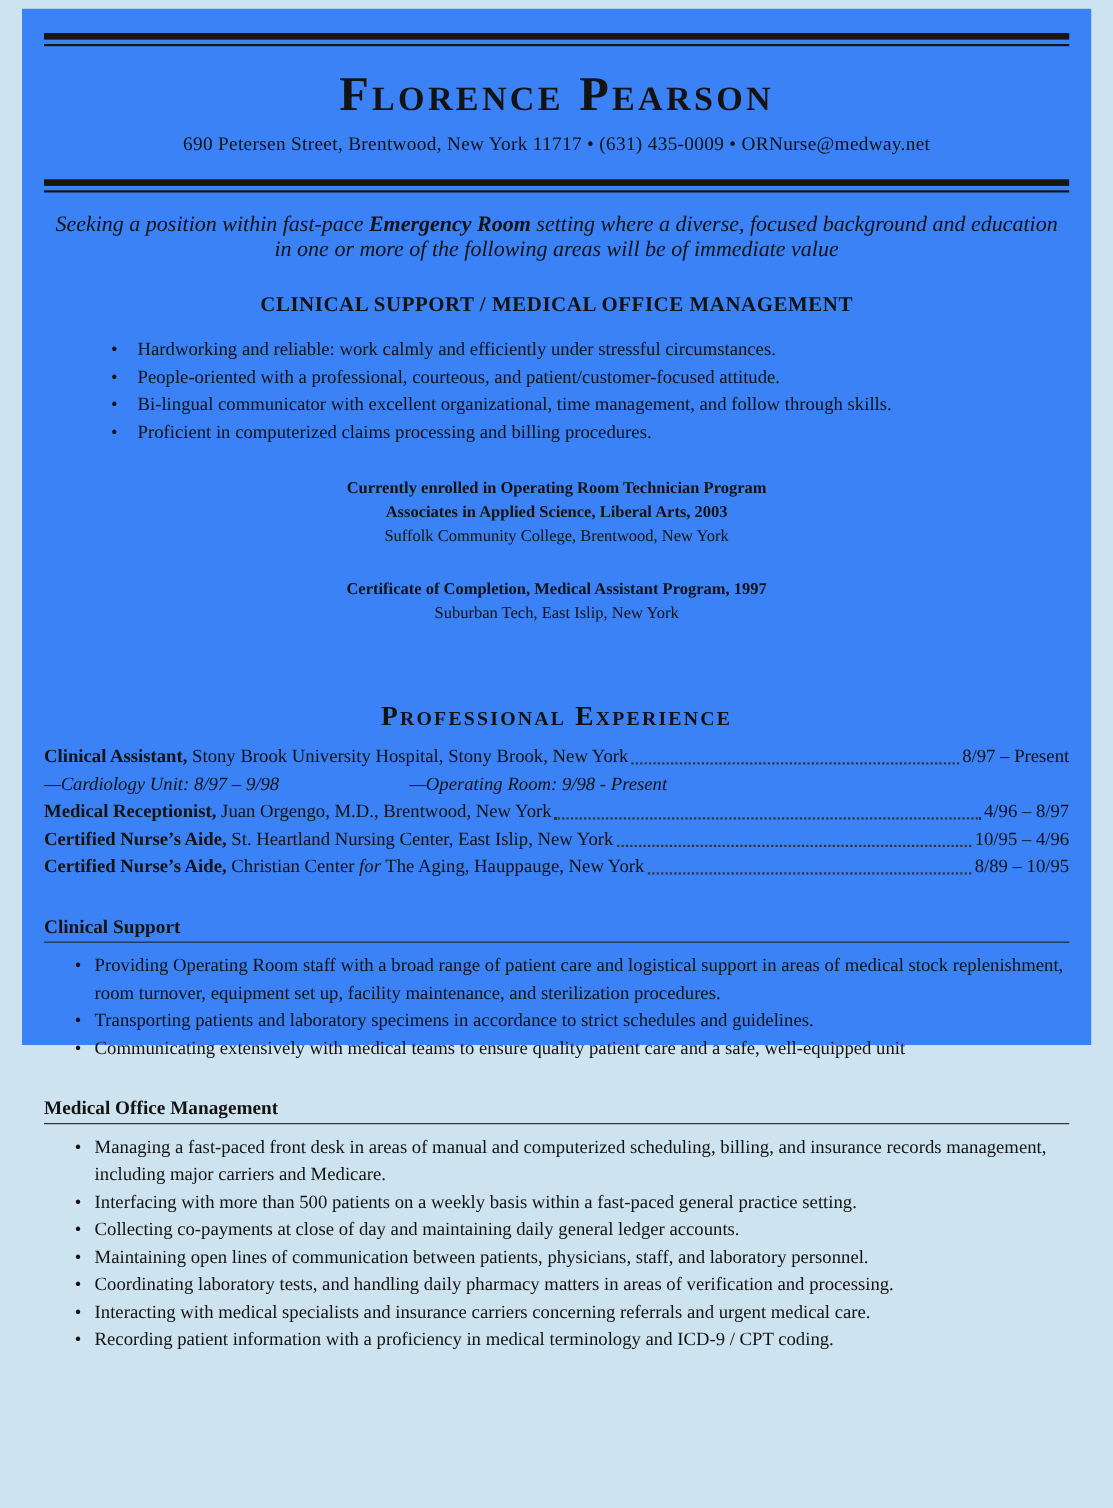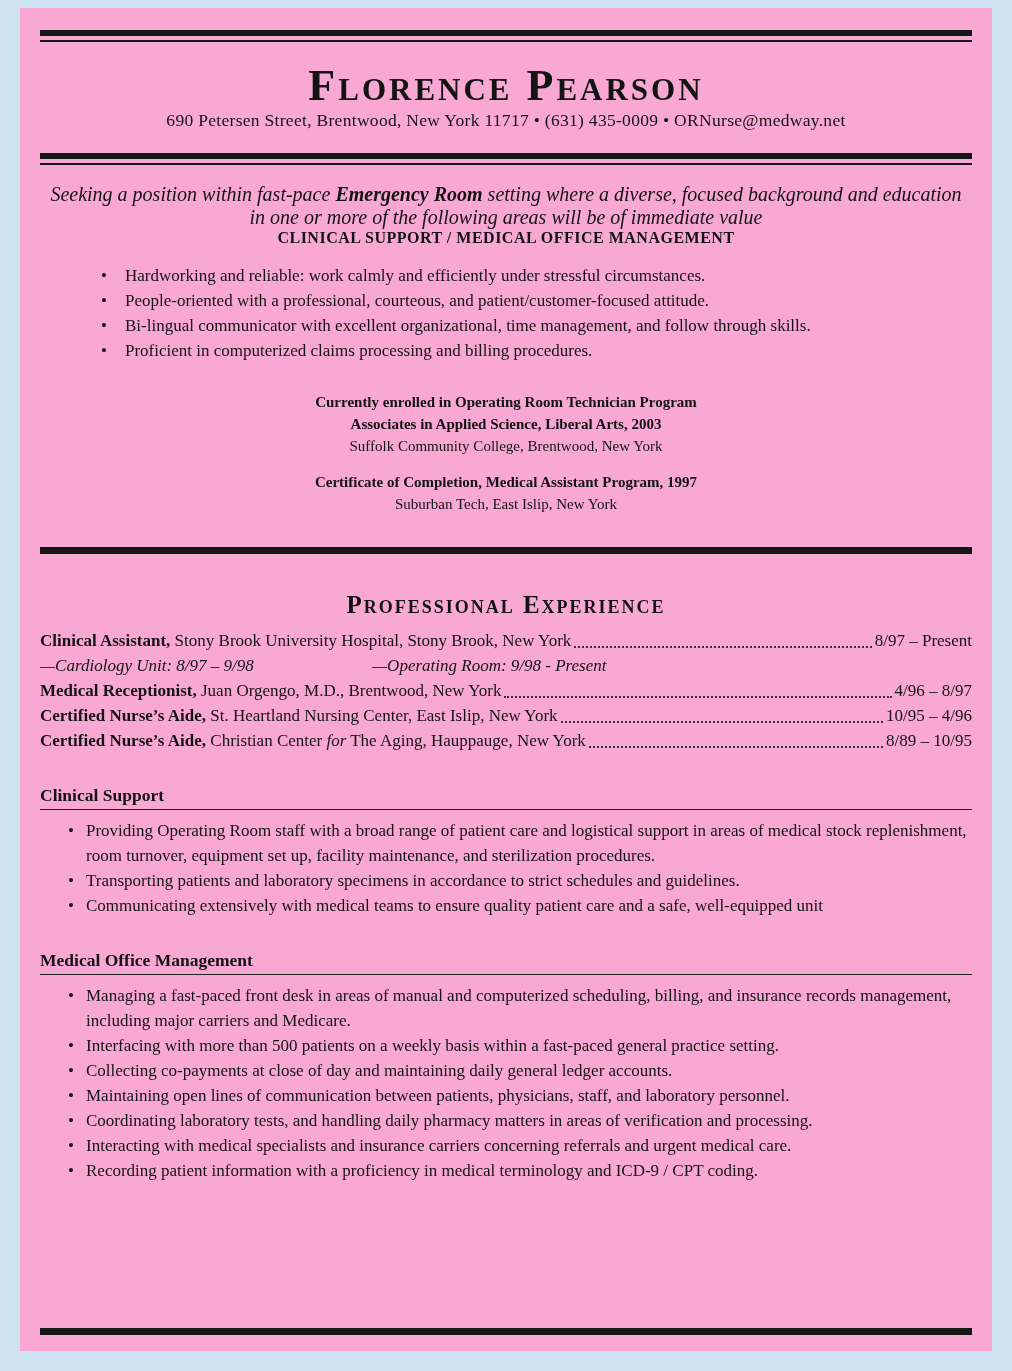--- a/index.html
+++ b/index.html
@@ -5,26 +5,26 @@
   html, body { margin: 0; padding: 0; }
   body {
     width: 1012px;
     height: 1371px;
     background: #cde3ef;
     font-family: "Liberation Serif", serif;
     color: #131313;
     box-sizing: border-box;
   }
   .page {
-    background: #f9a8d4;
+    background: #3b82f6;
     margin: 0 auto;
     position: relative;
     top: 8px;
     width: 972px;
-    height: 1343px;
+    height: 942px;
     box-sizing: border-box;
     padding: 22px 20px 16px 20px;
     display: flex;
     flex-direction: column;
   }
   .rule-thick { height: 6px; background: #161616; }
   .rule-thin  { height: 2px; background: #161616; margin-top: 4px; }
   .bar { height: 7px; background: #161616; }
 
   .name {
@@ -32,55 +32,57 @@
     font-variant: small-caps;
     font-weight: bold;
     font-size: 44px;
     letter-spacing: 3px;
     line-height: 48px;
     margin-top: 20px;
   }
   .contact {
     text-align: center;
     font-size: 17.5px;
+    margin-top: 10px;
     letter-spacing: 0.3px;
   }
   .double-rule-2 { margin-top: 22px; }
 
   .objective {
     font-style: italic;
     text-align: center;
     font-size: 20px;
     line-height: 23px;
     margin: 18px auto 0 auto;
     max-width: 930px;
   }
   .summary-heading {
     text-align: center;
     font-weight: bold;
-    font-size: 16px;
+    font-size: 19px;
     letter-spacing: 0.5px;
+    margin-top: 28px;
   }
   ul.bullets { list-style: none; margin: 16px 0 0 0; padding: 0 0 0 55px; }
   ul.bullets li {
     position: relative;
     padding-left: 30px;
     font-size: 17px;
     line-height: 25px;
   }
   ul.bullets li::before {
     content: "\2022";
     position: absolute;
     left: 6px;
     top: 0;
   }
 
   .education { text-align: center; margin-top: 28px; font-size: 15px; line-height: 22px; }
   .education .ed-bold { font-weight: bold; }
-  .education .ed-group2 { margin-top: 14px; }
+  .education .ed-group2 { margin-top: 26px; }
 
   .divider-bar { margin-top: 32px; }
 
   .xp-heading {
     text-align: center;
     font-variant: small-caps;
     font-weight: bold;
     font-size: 25px;
     letter-spacing: 2px;
     line-height: 38px;

